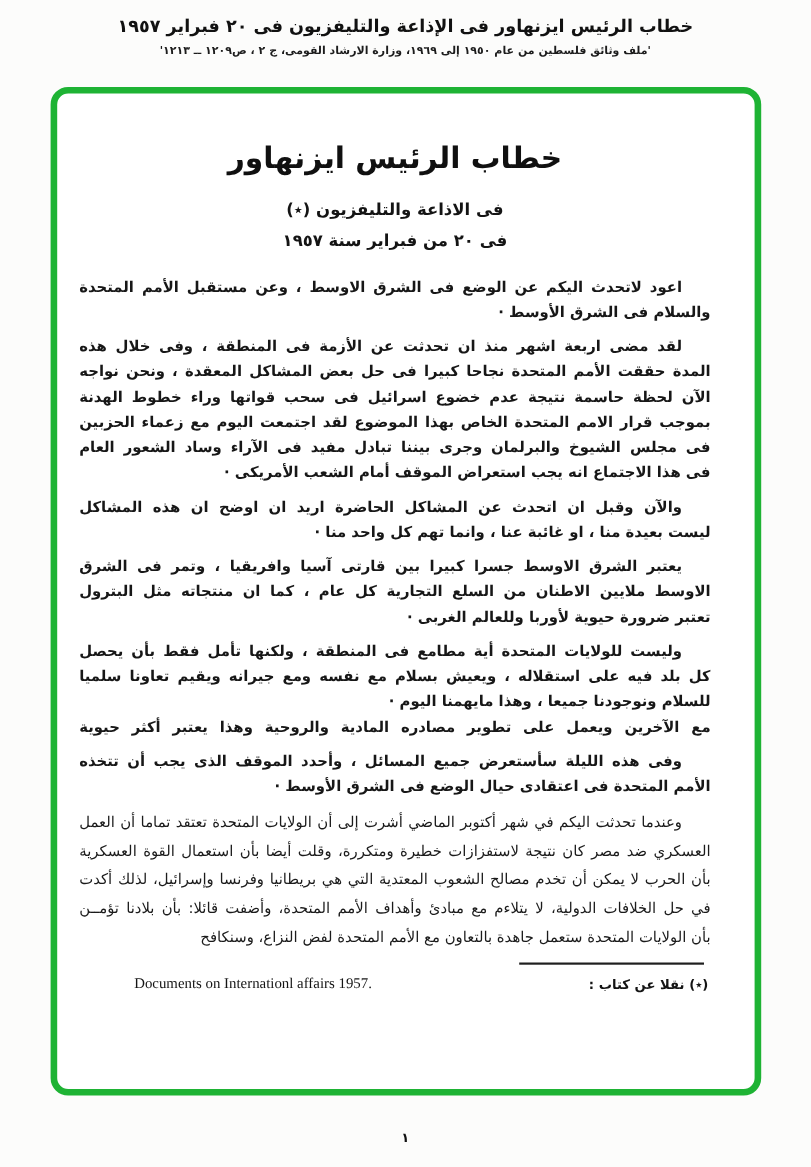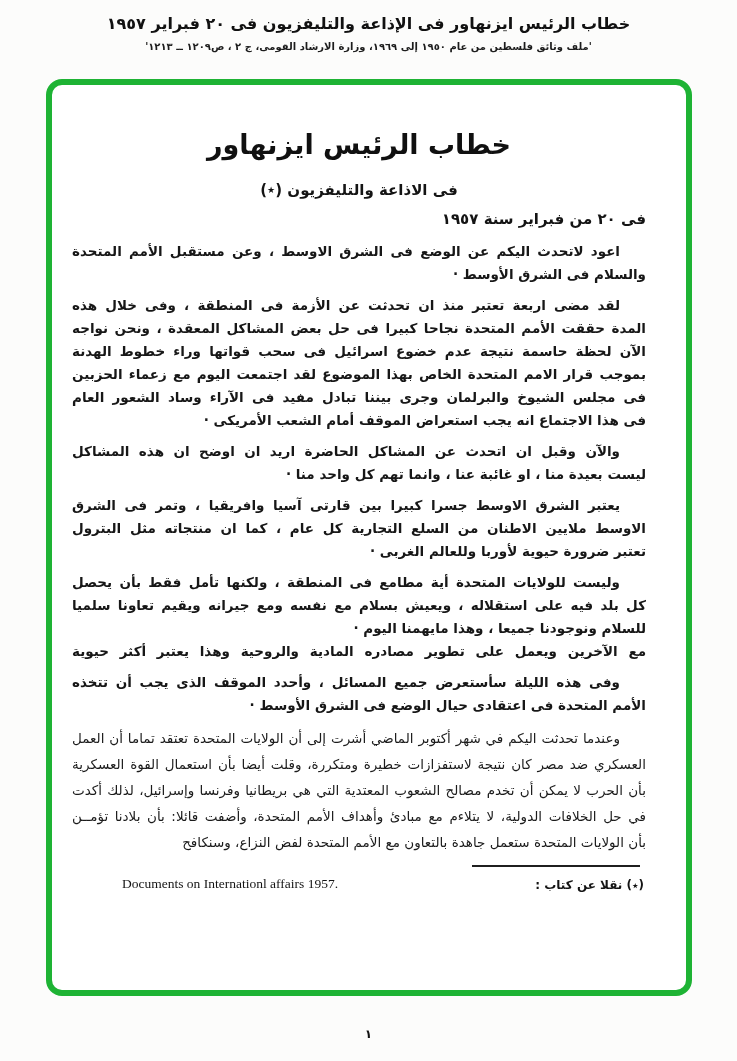--- a/index.html
+++ b/index.html
@@ -37,21 +37,21 @@
   }
 
   .doc-title {
     font-size:27px; font-weight:bold; text-align:center;
     margin-bottom:16px; color:#101010;
   }
   .doc-subtitle {
     font-size:15px; font-weight:bold; text-align:center;
     line-height:29px; color:#141414;
   }
-  .doc-subtitle.second { margin-bottom:6px;text-align:right; }
+  .doc-subtitle.second { margin-bottom:16px; }
 
   
   .para { margin-bottom:8px; }
   .para .line {
     text-align:justify;
     text-align-last:justify;
     overflow:hidden;
     white-space:normal;
   }
   .para .line.first { text-indent:26px; }
@@ -102,21 +102,21 @@
       <div class="doc-title">خطاب الرئيس ايزنهاور</div>
       <div class="doc-subtitle">فى الاذاعة والتليفزيون (٭)</div>
       <div class="doc-subtitle second">فى ٢٠ من فبراير سنة ١٩٥٧</div>
 
       <div id="paragraphs">
           <div class="para naskh">
             <div class="line first">اعود لاتحدث اليكم عن الوضع فى الشرق الاوسط ، وعن مستقبل الأمم المتحدة</div>
             <div class="line last">والسلام فى الشرق الأوسط ·</div>
           </div>
           <div class="para naskh">
-            <div class="line first">لقد مضى اربعة تعتبر منذ ان تحدثت عن الأزمة فى المنطقة ، وفى خلال هذه</div>
+            <div class="line first">لقد مضى اربعة اشهر منذ ان تحدثت عن الأزمة فى المنطقة ، وفى خلال هذه</div>
             <div class="line">المدة حققت الأمم المتحدة نجاحا كبيرا فى حل بعض المشاكل المعقدة ، ونحن نواجه</div>
             <div class="line">الآن لحظة حاسمة نتيجة عدم خضوع اسرائيل فى سحب قواتها وراء خطوط الهدنة</div>
             <div class="line">بموجب قرار الامم المتحدة الخاص بهذا الموضوع لقد اجتمعت اليوم مع زعماء الحزبين</div>
             <div class="line">فى مجلس الشيوخ والبرلمان وجرى بيننا تبادل مفيد فى الآراء وساد الشعور العام</div>
             <div class="line last">فى هذا الاجتماع انه يجب استعراض الموقف أمام الشعب الأمريكى ·</div>
           </div>
           <div class="para naskh">
             <div class="line first">والآن وقبل ان اتحدث عن المشاكل الحاضرة اريد ان اوضح ان هذه المشاكل</div>
             <div class="line last">ليست بعيدة منا ، او غائبة عنا ، وانما تهم كل واحد منا ·</div>
           </div>

